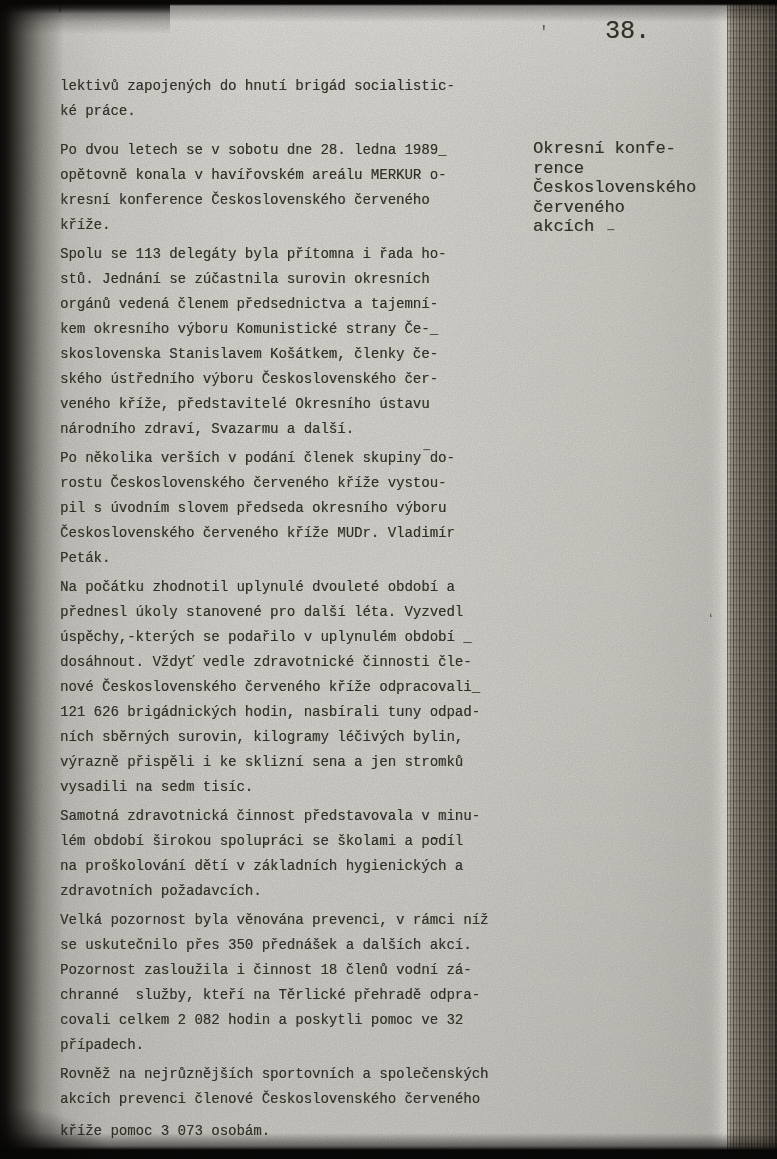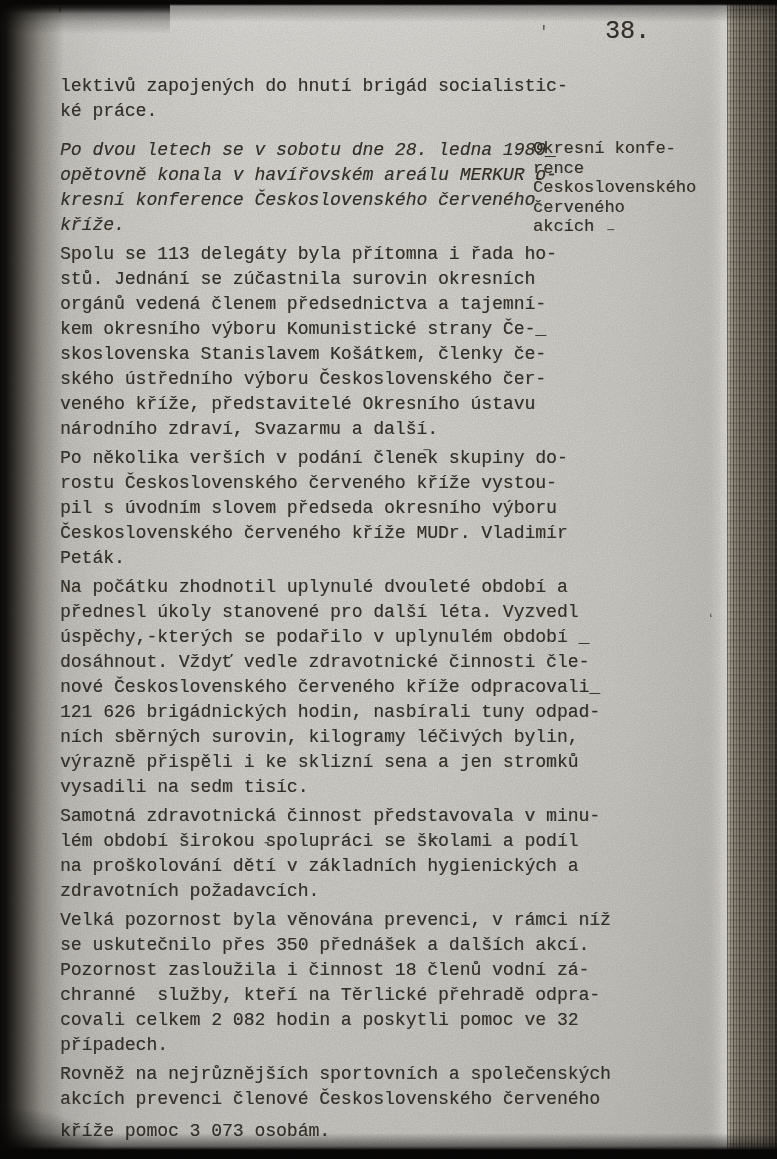--- a/index.html
+++ b/index.html
@@ -10,28 +10,28 @@
     margin:0 auto;
     overflow:hidden;
     background:
       linear-gradient(180deg, rgba(255,255,255,.22) 0, rgba(0,0,0,0) 130px, rgba(0,0,0,.02) 60%, rgba(0,0,0,.07) 100%),
       linear-gradient(90deg, #b5b3ad 0, #cfcdc7 48px, #dedcd6 108px, #e6e4de 240px, #e5e3dd 430px, #dddbd4 620px, #d3d1ca 705px, #cccac3 727px, #c6c4bd 777px);
     font-family:"Liberation Mono","DejaVu Sans Mono",monospace;
     color:var(--ink,#39362f);
   }
   .line {
     white-space:pre;
-    font-size:18px;
+    font-size:14px;
     line-height:25px;
     text-shadow:0.4px 0.4px 0 rgba(57,54,47,.45);
   }
   .body-text { position:absolute; left:60px; top:74px; }
   .para { margin:0; }
   .para + .para { margin-top:4px; }
-  .para:nth-child(2) { margin-top:14px;font-style:italic; }
+  .para:nth-child(2) { margin-top:14px; }
   .para:last-child .line:last-child { margin-top:7px; }
   .margin-note { position:absolute; left:533px; top:139px; }
   .margin-note .line { font-size:17px; line-height:19.5px;font-family:Liberation Mono, monospace; }
   .page-number {
     position:absolute; left:605px; top:21px;
     font-size:25px; line-height:22px;
     text-shadow:0.4px 0.4px 0 rgba(57,54,47,.5);
   }
   .artifact { position:absolute; font-size:16px; opacity:.75; }
   

